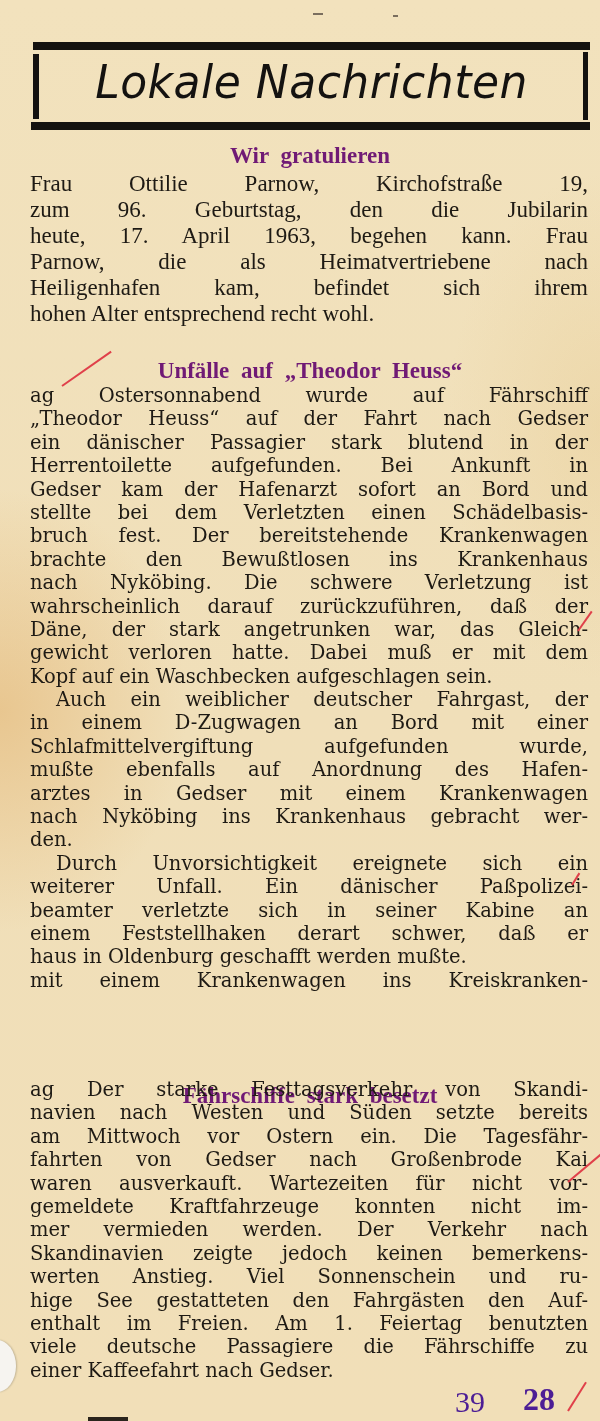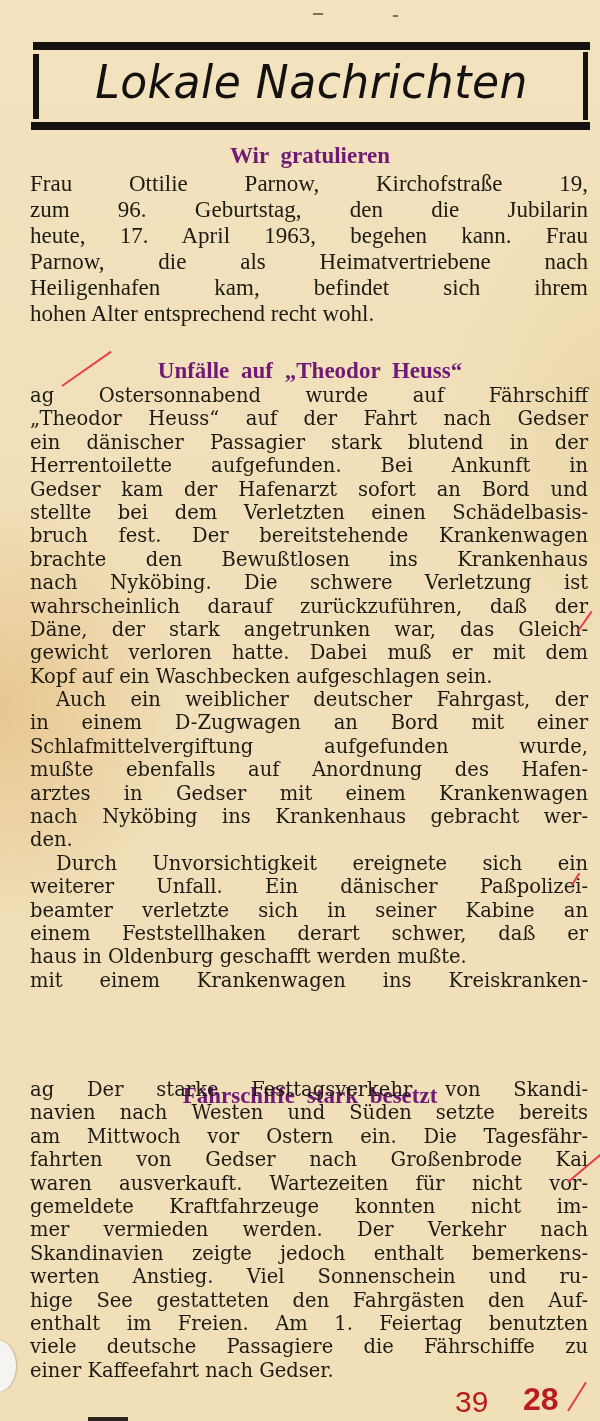--- a/index.html
+++ b/index.html
@@ -47,21 +47,21 @@
       font-size: 19.5px; line-height: 23.4px;
     }
     .line {
       display: block; height: 23.4px; white-space: nowrap;
       text-align: justify; text-align-last: justify;
     }
     .line.last { text-align-last: left; }
     .line.indent { padding-left: 26px; }
     .col.alt { font-family: "Liberation Serif", serif; font-size: 23px; line-height: 26px; }
     .col.alt .line { height: 26px; }
-    .red { position: absolute; color: #b91c1c; font-family: Liberation Sans, sans-serif; }
+    .red { position: absolute; color: #4c1d95; font-family: Liberation Serif, serif; }
     .tick { position: absolute; height: 2px; background: #e0404a; transform-origin: left center; }
     .punch {
       position: absolute; left: -22px; top: 1340px; width: 38px; height: 52px;
       border-radius: 50%; background: #f6f4f0; box-shadow: 1px 0 2px rgba(0,0,0,0.2);
     }
     .cut-text {
       position: absolute; left: 88px; top: 1412px; height: 12px; width: 260px;
       overflow: hidden;
     }
     .cut-text span { display: block; height: 4px; margin-top: 5px; background: #2a241c; width: 40px; }
@@ -124,21 +124,21 @@
 
 <div class="headline" style="top:1047px;margin-top:36px;">Fährschiffe stark besetzt</div>
 <div class="col" style="top:1078px;">
   <span class="line">ag Der starke Festtagsverkehr von Skandi-</span>
   <span class="line">navien nach Westen und Süden setzte bereits</span>
   <span class="line">am Mittwoch vor Ostern ein. Die Tagesfähr-</span>
   <span class="line">fahrten von Gedser nach Großenbrode Kai</span>
   <span class="line">waren ausverkauft. Wartezeiten für nicht vor-</span>
   <span class="line">gemeldete Kraftfahrzeuge konnten nicht im-</span>
   <span class="line">mer vermieden werden. Der Verkehr nach</span>
-  <span class="line">Skandinavien zeigte jedoch enthalt bemerkens-</span>
+  <span class="line">Skandinavien zeigte jedoch keinen bemerkens-</span>
   <span class="line">werten Anstieg. Viel Sonnenschein und ru-</span>
   <span class="line">hige See gestatteten den Fahrgästen den Auf-</span>
   <span class="line">enthalt im Freien. Am 1. Feiertag benutzten</span>
   <span class="line">viele deutsche Passagiere die Fährschiffe zu</span>
   <span class="line last">einer Kaffeefahrt nach Gedser.</span>
 </div>
 
 <div class="tick" style="left:62px;top:385px;width:60px;transform:rotate(-35deg);"></div>
 <div class="tick" style="left:578px;top:630px;width:24px;transform:rotate(-55deg);"></div>
 <div class="tick" style="left:572px;top:884px;width:14px;transform:rotate(-58deg);"></div>

